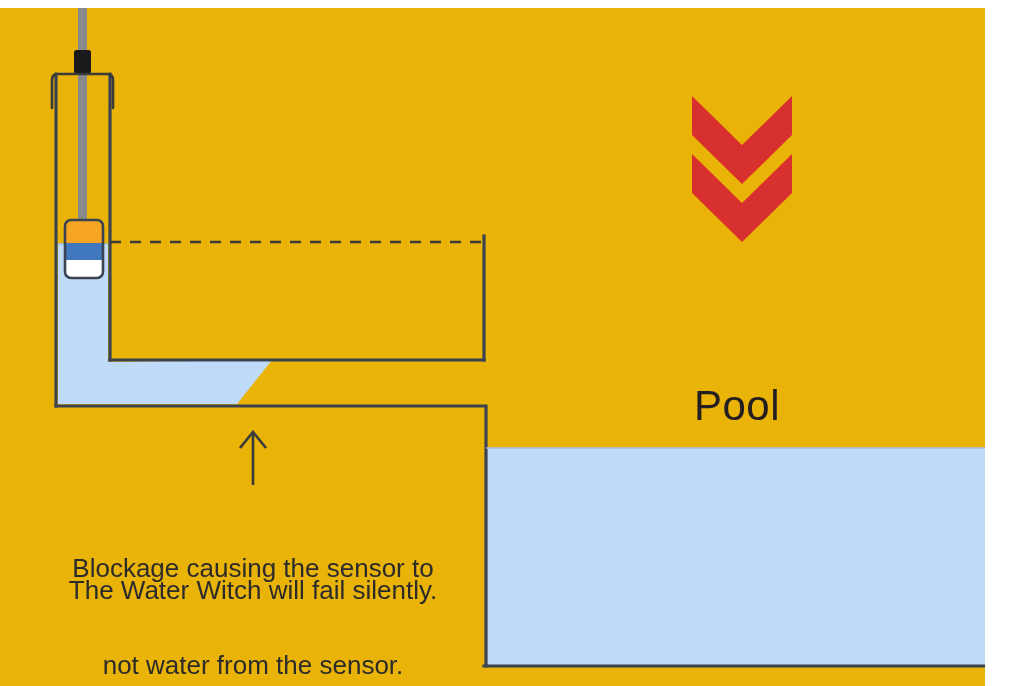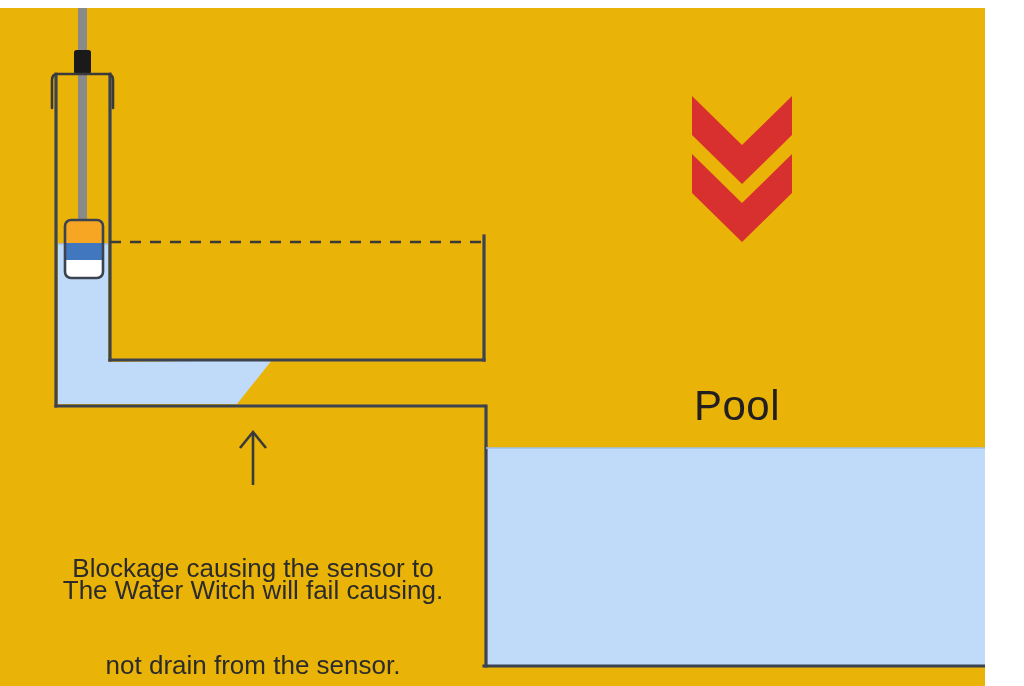--- a/index.html
+++ b/index.html
@@ -132,18 +132,18 @@
       <path d="M 692,88 L 742,137 L 792,88 L 792,127 L 742,176 L 692,127 Z"></path>
       <path d="M 692,146 L 742,195 L 792,146 L 792,185 L 742,234 L 692,185 Z"></path>
     </g>
 
   </svg>
 
   <div class="txt" id="pool-label">Pool</div>
 
   <div class="txt" id="blockage-caption">
     <span class="cap-line">Blockage causing the sensor to</span>
-    <span class="cap-line">not drain from the sensor.</span>
+    <span class="cap-line">not water from the sensor.</span>
   </div>
 
-  <div class="txt" id="fail-caption">The Water Witch will fail causing.</div>
+  <div class="txt" id="fail-caption">The Water Witch will fail silently.</div>
 
 </div>
 
 </body></html>

